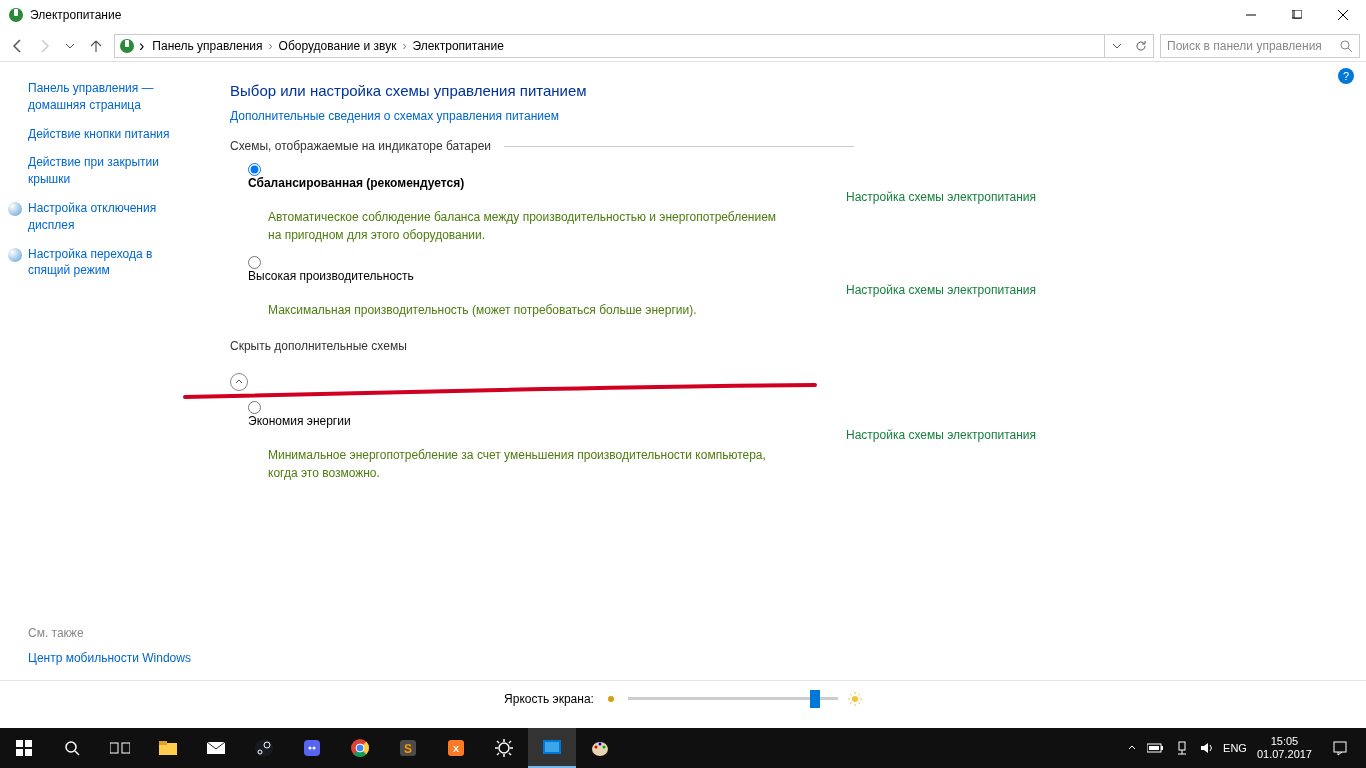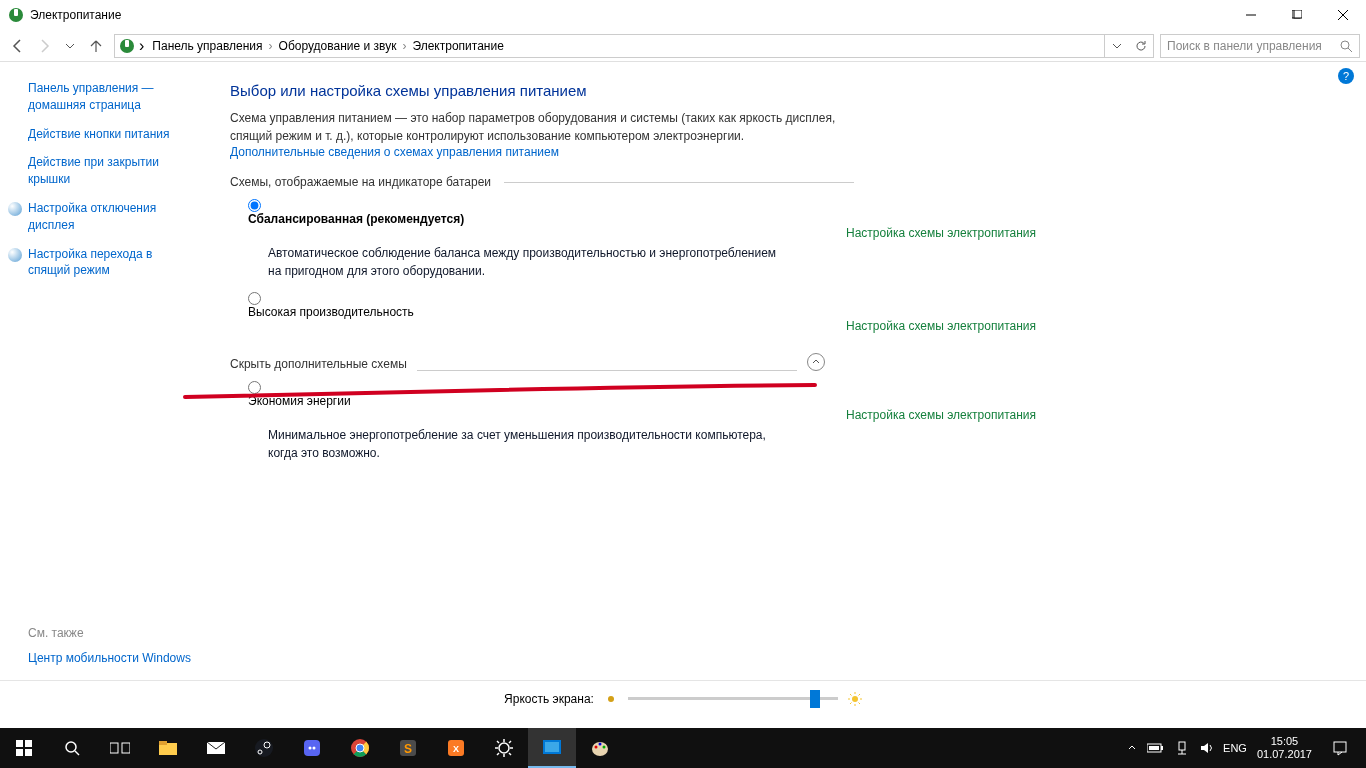--- a/index.html
+++ b/index.html
@@ -27,28 +27,28 @@
 .sidebar .item.withicon::before { content:""; position:absolute; left:-20px; top:2px; width:14px; height:14px; border-radius:50%; background:radial-gradient(circle at 30% 30%, #fff, #5a9fd4); }
 .sidebar .section-label { color:#888; font-size:12px; margin-top:20px; margin-bottom:10px; }
 .sidebar-bottom { position:absolute; bottom:20px; left:28px; width:180px; font-size:12px; }
 .main { flex:1; padding:20px 30px; font-size:12px; position:relative; }
 .main h1 { font-size:15px; color:#003399; font-weight:normal; margin-bottom:10px; }
 .main .desc { color:#333; line-height:1.5; max-width:620px; }
 .main .link { color:#0066cc; cursor:pointer; }
 .section-title { font-size:12px; color:#333; margin-top:16px; margin-bottom:8px; position:relative; }
 .section-title .line { display:inline-block; height:1px; background:#ccc; vertical-align:middle; }
 .collapse-btn { position:absolute; right:300px; top:0; width:18px; height:18px; border:1px solid #888; border-radius:50%; display:flex; align-items:center; justify-content:center; font-size:10px; cursor:pointer; }
-.section-title.hideextra { display:flex; align-items:flex-end; gap:10px; margin-top:20px; }
+.section-title.hideextra { display:flex; align-items:flex-start; gap:10px; margin-top:20px;flex-direction:column; }
 .section-title.hideextra .line2 { flex:1; height:1px; background:#ccc; max-width:380px; }
 .plan { display:flex; align-items:flex-start; margin:8px 0 4px 18px;flex-direction:column; }
 .plan input[type=radio] { margin-top:2px; margin-right:8px; }
 .plan .plan-name { font-size:12px; }
 .plan .plan-name.bold { font-weight:600; }
 .plan .settings-link { margin-left:auto; color:#15803d; cursor:pointer; margin-right:300px; font-size:12px; }
-.plan-desc { margin-left:38px; color:#0f172a; line-height:1.5; max-width:520px; margin-bottom:10px; }
+.plan-desc { margin-left:38px; color:#4d7c0f; line-height:1.5; max-width:520px; margin-bottom:10px; }
 .annotation { position:absolute; left:-20px; top:320px; width:640px; height:20px; pointer-events:none; }
 .helpbtn { position:absolute; right:12px; top:6px; width:16px; height:16px; border-radius:50%; background:#0078d7; color:#fff; font-size:11px; display:flex; align-items:center; justify-content:center; cursor:pointer; }
 .brightness-row { position:absolute; bottom:52px; left:0; right:0; height:36px; border-top:1px solid #e5e5e5; display:flex; align-items:center; justify-content:center; gap:10px; font-size:12px; background:#fff; }
 .brightness-row .track { width:210px; height:3px; background:#ccc; position:relative; }
 .brightness-row .thumb { position:absolute; right:18px; top:-7px; width:10px; height:18px; background:#0078d7; }
 .sun { width:14px; height:14px; display:inline-block; }
 .taskbar { position:absolute; bottom:0; left:0; right:0; height:40px; background:#101010; display:flex; align-items:center; }
 .taskbar .tbicon { width:48px; height:40px; display:flex; align-items:center; justify-content:center; color:#fff; }
 .taskbar .tbicon.active { border-bottom:2px solid #76b9ed; background:#333; }
 .taskbar .tray { margin-left:auto; display:flex; align-items:center; gap:10px; padding-right:8px; color:#fff; font-size:11px; }
@@ -161,40 +161,40 @@
 
     <div class="sidebar-bottom">
       <div class="section-label">См. также</div>
       <div class="item">Центр мобильности Windows</div>
       <div class="item">Учетные записи пользователей</div>
     </div>
   </div>
 
   <div class="main">
     <h1>Выбор или настройка схемы управления питанием</h1>
-    <p class="desc">Схема управления питанием — это набор параметров оборудования и системы (таких как яркость дисплея, спящий режим и т. д.), которые контролируют использование компьютером электроэнергии.</p>
     <span class="link">Дополнительные сведения о схемах управления питанием</span>
 
     <div class="section-title">
       <span>Схемы, отображаемые на индикаторе батареи</span>
       <span class="line" style="width:350px;margin-left:10px"></span>
     </div>
 
     <div class="plan">
       <input type="radio" name="plan" checked="" style="">
       <span class="plan-name bold">Сбалансированная (рекомендуется)</span>
       <span class="settings-link">Настройка схемы электропитания</span>
     </div>
     <div class="plan-desc">Автоматическое соблюдение баланса между производительностью и энергопотреблением на пригодном для этого оборудовании.</div>
 
     <div class="plan">
       <input type="radio" name="plan" style="">
       <span class="plan-name">Высокая производительность</span>
       <span class="settings-link">Настройка схемы электропитания</span>
     </div>
+    <div class="plan-desc">Максимальная производительность (может потребоваться больше энергии).</div>
 
     <div class="section-title hideextra">
       <span>Скрыть дополнительные схемы</span>
       <span class="line2"></span>
       <span class="collapse-btn" style="position:static">
         <svg width="10" height="10">
             <path d="M2 6 L5 3 L8 6" fill="none" stroke="#555"></path>
           </svg>
       </span>
     </div>

